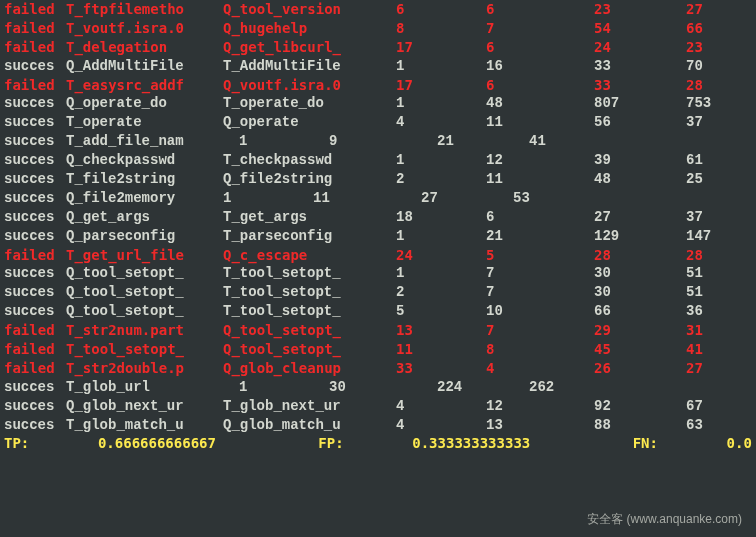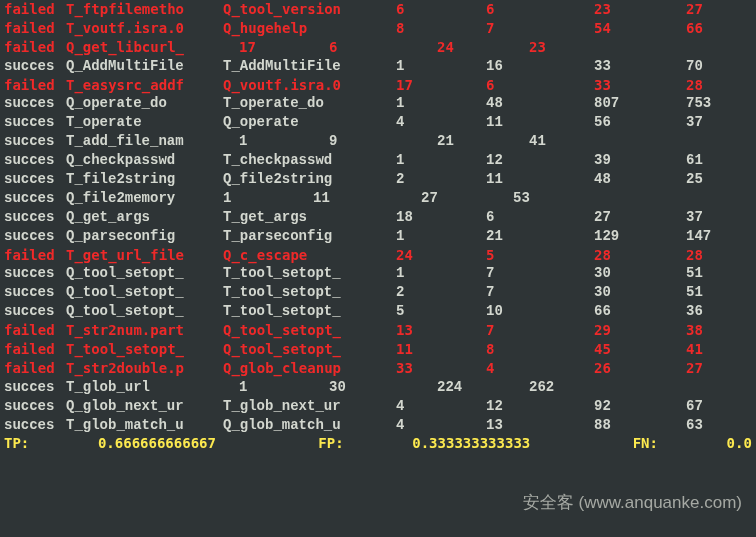--- a/index.html
+++ b/index.html
@@ -39,51 +39,51 @@
     .summary {
       display: flex;
       color: #fce94f;
       justify-content: space-between;
     }
     .summary span { white-space: pre; }
 
     .watermark {
       position: absolute;
       right: 14px;
-      bottom: 22px;
+      bottom: 10px;
       color: #babdb6;
-      font-size: 17px;
+      font-size: 12px;
       font-weight: normal;
       font-family: sans-serif;
       opacity: 0.85;
     }
   </style>
 </head>
 <body>
 
 <div class="terminal">
   <div id="rows-container">
       <div class="row failed"><span class="col-status">failed</span><span class="col-name1">T_ftpfilemetho</span><span class="col-name2">Q_tool_version</span><span class="col-v1">6</span><span class="col-v2">6</span><span class="col-v3">23</span><span class="col-v4">27</span></div>
       <div class="row failed"><span class="col-status">failed</span><span class="col-name1">T_voutf.isra.0</span><span class="col-name2">Q_hugehelp</span><span class="col-v1">8</span><span class="col-v2">7</span><span class="col-v3">54</span><span class="col-v4">66</span></div>
-      <div class="row failed"><span class="col-status">failed</span><span class="col-name2">Q_get_libcurl_</span><span class="col-v1">17</span><span class="col-v2">6</span><span class="col-v3">24</span><span class="col-v4">23</span></div>
+      <div class="row failed"><span class="col-status">failed</span><span class="col-name1">T_delegation</span><span class="col-name2">Q_get_libcurl_</span><span class="col-v1">17</span><span class="col-v2">6</span><span class="col-v3">24</span><span class="col-v4">23</span></div>
       <div class="row success"><span class="col-status">succes</span><span class="col-name1">Q_AddMultiFile</span><span class="col-name2">T_AddMultiFile</span><span class="col-v1">1</span><span class="col-v2">16</span><span class="col-v3">33</span><span class="col-v4">70</span></div>
       <div class="row failed"><span class="col-status">failed</span><span class="col-name1">T_easysrc_addf</span><span class="col-name2">Q_voutf.isra.0</span><span class="col-v1">17</span><span class="col-v2">6</span><span class="col-v3">33</span><span class="col-v4">28</span></div>
       <div class="row success"><span class="col-status">succes</span><span class="col-name1">Q_operate_do</span><span class="col-name2">T_operate_do</span><span class="col-v1">1</span><span class="col-v2">48</span><span class="col-v3">807</span><span class="col-v4">753</span></div>
       <div class="row success"><span class="col-status">succes</span><span class="col-name1">T_operate</span><span class="col-name2">Q_operate</span><span class="col-v1">4</span><span class="col-v2">11</span><span class="col-v3">56</span><span class="col-v4">37</span></div>
       <div class="row success"><span class="col-status">succes</span><span class="col-name2">T_add_file_nam</span><span class="col-v1">1</span><span class="col-v2">9</span><span class="col-v3">21</span><span class="col-v4">41</span></div>
       <div class="row success"><span class="col-status">succes</span><span class="col-name1">Q_checkpasswd</span><span class="col-name2">T_checkpasswd</span><span class="col-v1">1</span><span class="col-v2">12</span><span class="col-v3">39</span><span class="col-v4">61</span></div>
       <div class="row success"><span class="col-status">succes</span><span class="col-name1">T_file2string</span><span class="col-name2">Q_file2string</span><span class="col-v1">2</span><span class="col-v2">11</span><span class="col-v3">48</span><span class="col-v4">25</span></div>
       <div class="row success"><span class="col-status">succes</span><span class="col-name1">Q_file2memory</span><span class="col-v1">1</span><span class="col-v2">11</span><span class="col-v3">27</span><span class="col-v4">53</span></div>
       <div class="row success"><span class="col-status">succes</span><span class="col-name1">Q_get_args</span><span class="col-name2">T_get_args</span><span class="col-v1">18</span><span class="col-v2">6</span><span class="col-v3">27</span><span class="col-v4">37</span></div>
       <div class="row success"><span class="col-status">succes</span><span class="col-name1">Q_parseconfig</span><span class="col-name2">T_parseconfig</span><span class="col-v1">1</span><span class="col-v2">21</span><span class="col-v3">129</span><span class="col-v4">147</span></div>
       <div class="row failed"><span class="col-status">failed</span><span class="col-name1">T_get_url_file</span><span class="col-name2">Q_c_escape</span><span class="col-v1">24</span><span class="col-v2">5</span><span class="col-v3">28</span><span class="col-v4">28</span></div>
       <div class="row success"><span class="col-status">succes</span><span class="col-name1">Q_tool_setopt_</span><span class="col-name2">T_tool_setopt_</span><span class="col-v1">1</span><span class="col-v2">7</span><span class="col-v3">30</span><span class="col-v4">51</span></div>
       <div class="row success"><span class="col-status">succes</span><span class="col-name1">Q_tool_setopt_</span><span class="col-name2">T_tool_setopt_</span><span class="col-v1">2</span><span class="col-v2">7</span><span class="col-v3">30</span><span class="col-v4">51</span></div>
       <div class="row success"><span class="col-status">succes</span><span class="col-name1">Q_tool_setopt_</span><span class="col-name2">T_tool_setopt_</span><span class="col-v1">5</span><span class="col-v2">10</span><span class="col-v3">66</span><span class="col-v4">36</span></div>
-      <div class="row failed"><span class="col-status">failed</span><span class="col-name1">T_str2num.part</span><span class="col-name2">Q_tool_setopt_</span><span class="col-v1">13</span><span class="col-v2">7</span><span class="col-v3">29</span><span class="col-v4">38</span></div>
+      <div class="row failed"><span class="col-status">failed</span><span class="col-name1">T_str2num.part</span><span class="col-name2">Q_tool_setopt_</span><span class="col-v1">13</span><span class="col-v2">7</span><span class="col-v3">29</span><span class="col-v4">31</span></div>
       <div class="row failed"><span class="col-status">failed</span><span class="col-name1">T_tool_setopt_</span><span class="col-name2">Q_tool_setopt_</span><span class="col-v1">11</span><span class="col-v2">8</span><span class="col-v3">45</span><span class="col-v4">41</span></div>
       <div class="row failed"><span class="col-status">failed</span><span class="col-name1">T_str2double.p</span><span class="col-name2">Q_glob_cleanup</span><span class="col-v1">33</span><span class="col-v2">4</span><span class="col-v3">26</span><span class="col-v4">27</span></div>
       <div class="row success"><span class="col-status">succes</span><span class="col-name2">T_glob_url</span><span class="col-v1">1</span><span class="col-v2">30</span><span class="col-v3">224</span><span class="col-v4">262</span></div>
       <div class="row success"><span class="col-status">succes</span><span class="col-name1">Q_glob_next_ur</span><span class="col-name2">T_glob_next_ur</span><span class="col-v1">4</span><span class="col-v2">12</span><span class="col-v3">92</span><span class="col-v4">67</span></div>
       <div class="row success"><span class="col-status">succes</span><span class="col-name1">T_glob_match_u</span><span class="col-name2">Q_glob_match_u</span><span class="col-v1">4</span><span class="col-v2">13</span><span class="col-v3">88</span><span class="col-v4">63</span></div>
     </div>
   <div class="summary">
     <span>TP:</span>
     <span>   </span>
     <span>0.666666666667</span>

